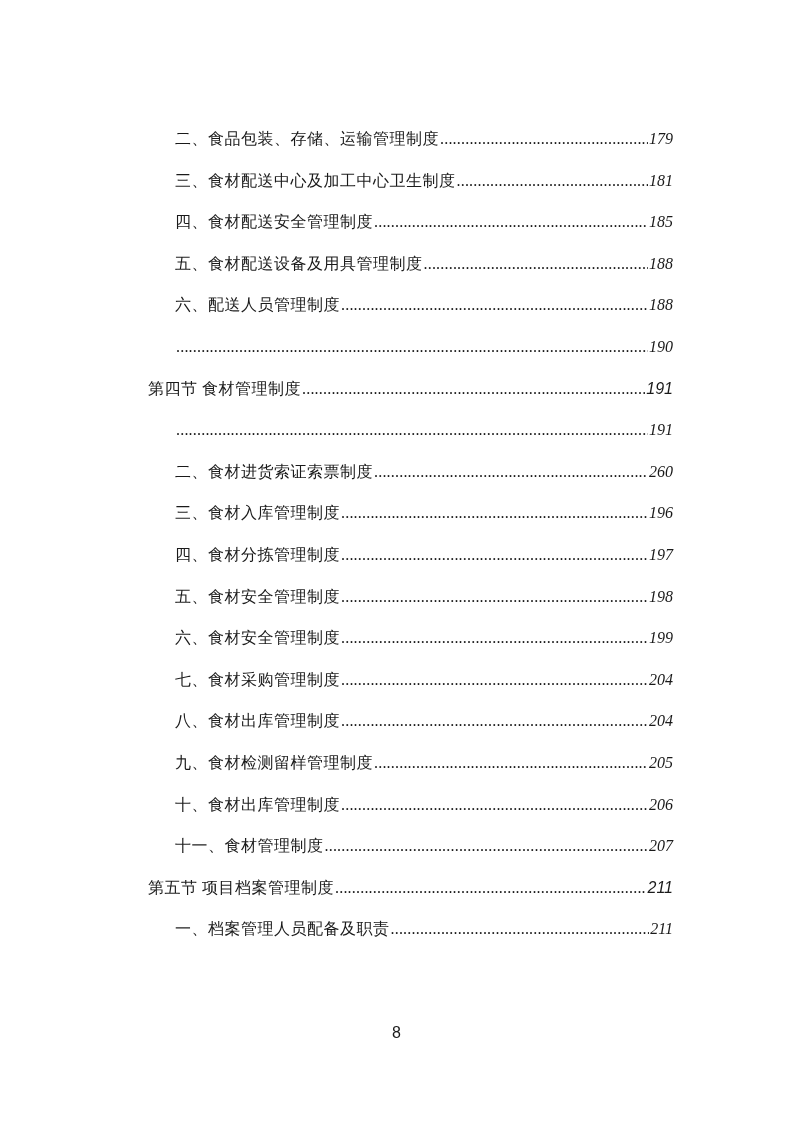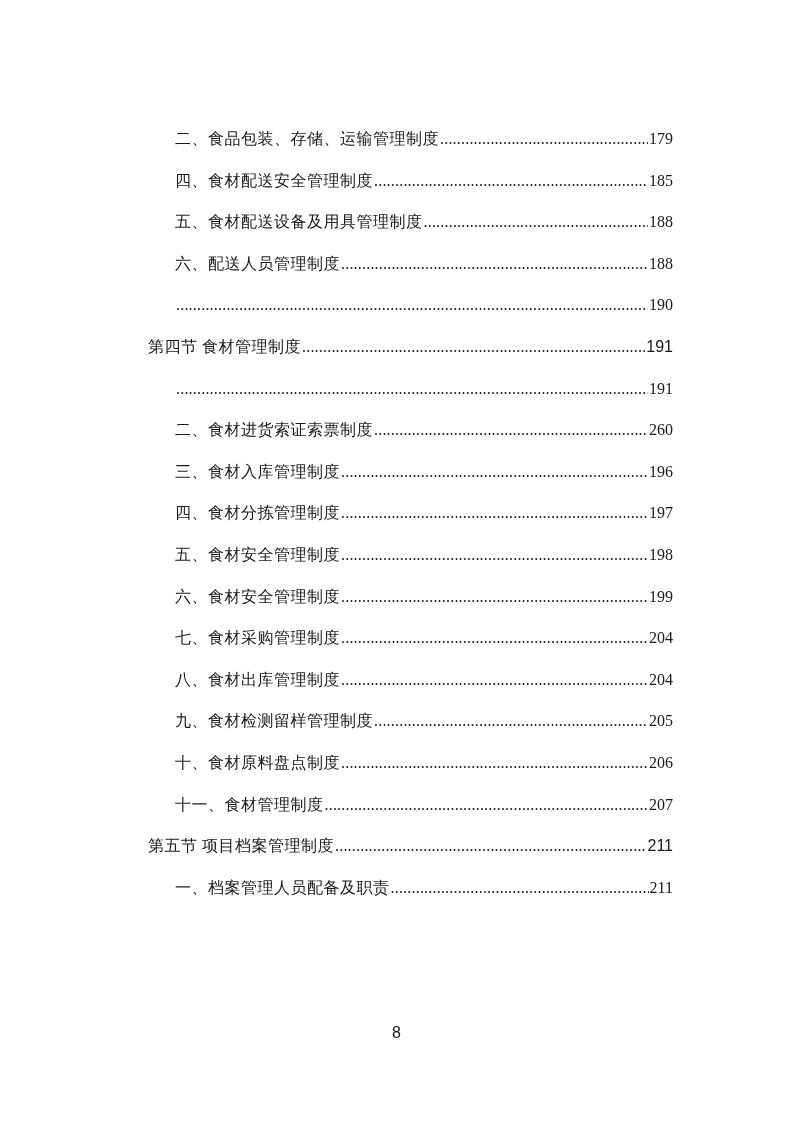--- a/index.html
+++ b/index.html
@@ -41,40 +41,46 @@
       margin: 0 1px;
       color: #1a1a1a;
     }
     .toc-row .dots::before {
       content: "........................................................................................................................................................................................................";
       letter-spacing: 0.2px;
     }
     .toc-row .page {
       flex: 0 0 auto;
       text-align: right;
+      font-style: italic;
     }
     .page-number {
       position: absolute;
       left: 0;
       width: 793px;
       top: 1024px;
       text-align: center;
       font-family: "Liberation Sans", "DejaVu Sans", sans-serif;
       font-size: 16px;
       color: #1a1a1a;
     }
   </style>
 </head>
 <body>
 
 <div class="toc">
   <div class="toc-row level-2">
     <span class="title">二、食品包装、存储、运输管理制度</span>
     <span class="dots"></span>
     <span class="page">179</span>
+  </div>
+  <div class="toc-row level-2">
+    <span class="title">三、食材配送中心及加工中心卫生制度</span>
+    <span class="dots"></span>
+    <span class="page">181</span>
   </div>
   <div class="toc-row level-2">
     <span class="title">四、食材配送安全管理制度</span>
     <span class="dots"></span>
     <span class="page">185</span>
   </div>
   <div class="toc-row level-2">
     <span class="title">五、食材配送设备及用具管理制度</span>
     <span class="dots"></span>
     <span class="page">188</span>
@@ -131,21 +137,21 @@
     <span class="title">八、食材出库管理制度</span>
     <span class="dots"></span>
     <span class="page">204</span>
   </div>
   <div class="toc-row level-2">
     <span class="title">九、食材检测留样管理制度</span>
     <span class="dots"></span>
     <span class="page">205</span>
   </div>
   <div class="toc-row level-2">
-    <span class="title">十、食材原料盘点制度</span>
+    <span class="title">十、食材出库管理制度</span>
     <span class="dots"></span>
     <span class="page">206</span>
   </div>
   <div class="toc-row level-2">
     <span class="title">十一、食材管理制度</span>
     <span class="dots"></span>
     <span class="page">207</span>
   </div>
   <div class="toc-row level-1">
     <span class="title">第五节  项目档案管理制度</span>

